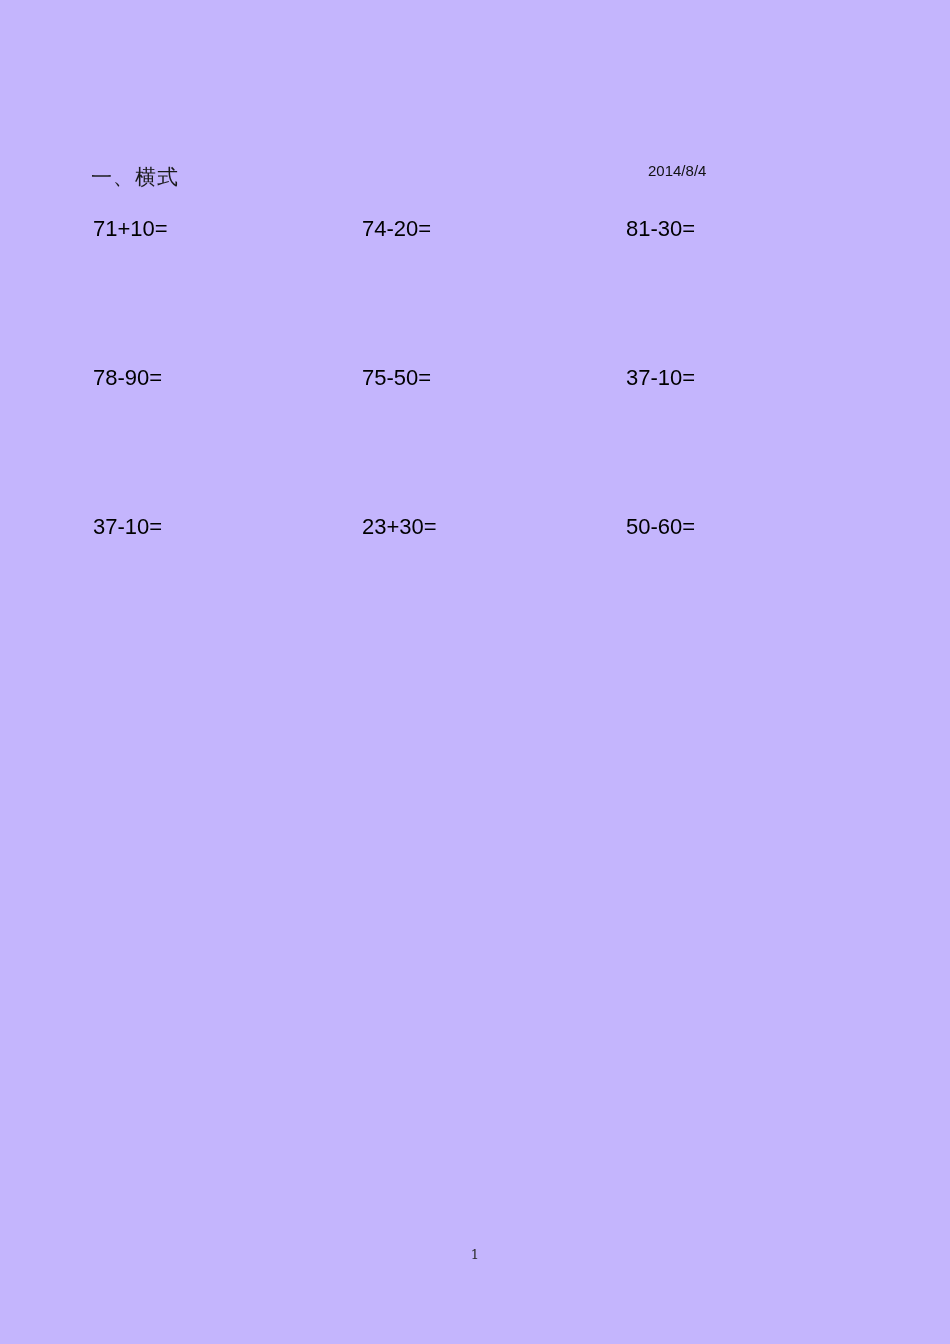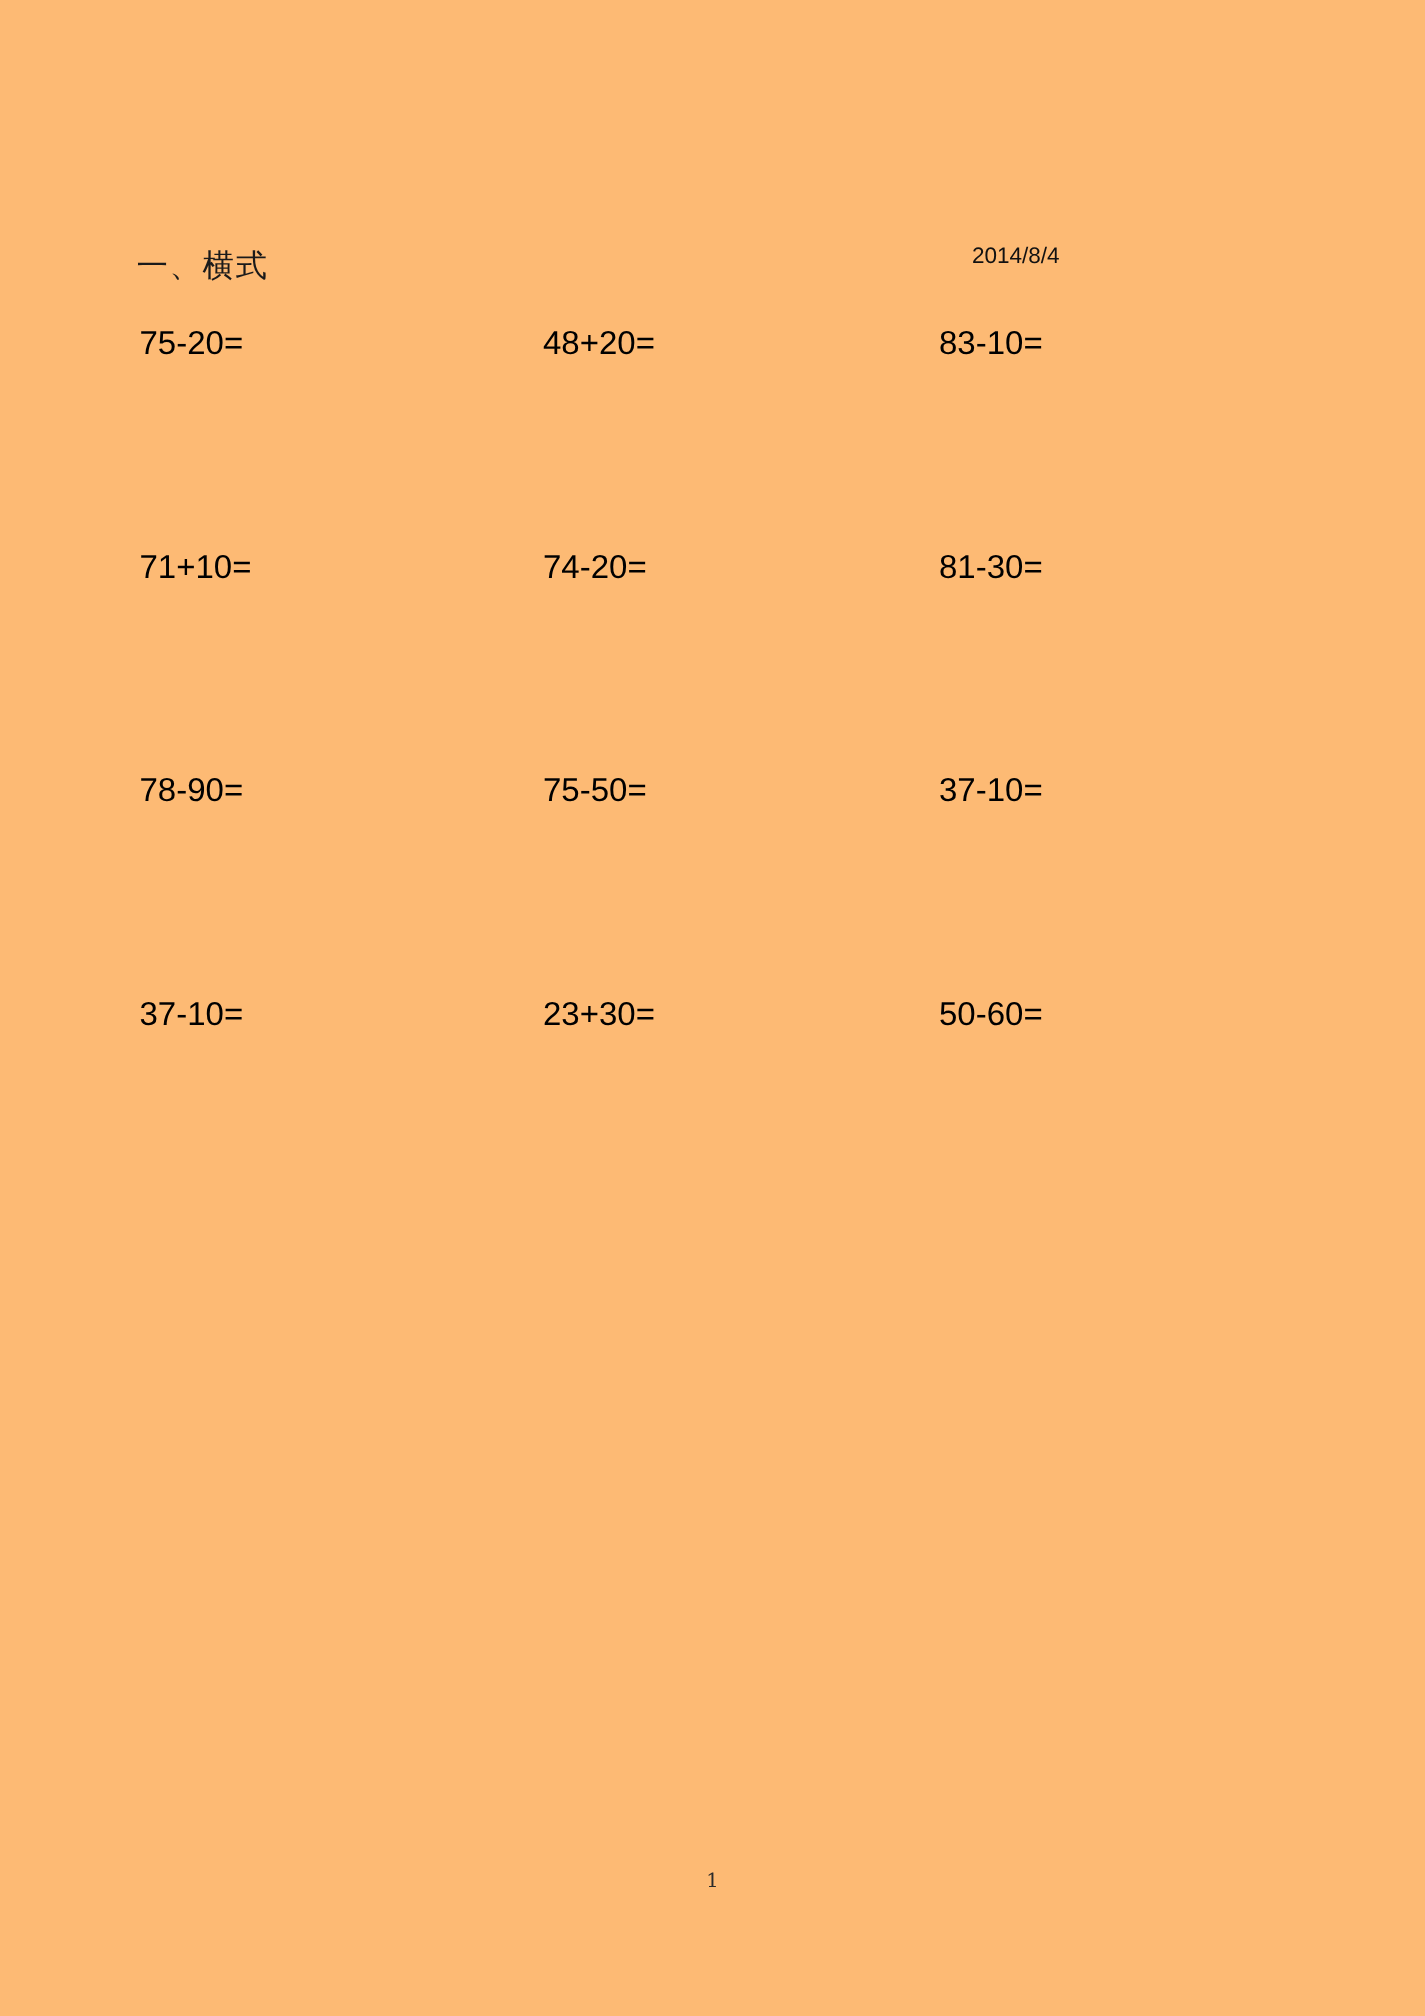--- a/index.html
+++ b/index.html
@@ -8,21 +8,21 @@
     background: #ffffff;
   }
   body {
     font-family: "Liberation Sans", sans-serif;
     color: #000000;
   }
   #page {
     position: relative;
     width: 950px;
     height: 1344px;
-    background: #fdba74;
+    background: #c4b5fd;
     overflow: hidden;
   }
   
   #header {
     position: absolute;
     left: 0;
     top: 0;
     width: 950px;
     height: 200px;
   }
@@ -93,25 +93,20 @@
 
 <div id="page">
 
   <div id="header">
     <div id="section-heading">一、横式</div>
     <div id="worksheet-date">2014/8/4</div>
   </div>
 
   <div id="problem-grid">
 
-    <div class="problem-row">
-      <div class="problem-cell col-1">75-20=</div>
-      <div class="problem-cell col-2">48+20=</div>
-      <div class="problem-cell col-3">83-10=</div>
-    </div>
 
     <div class="problem-row">
       <div class="problem-cell col-1">71+10=</div>
       <div class="problem-cell col-2">74-20=</div>
       <div class="problem-cell col-3">81-30=</div>
     </div>
 
 
     <div class="problem-row">
       <div class="problem-cell col-1">78-90=</div>

